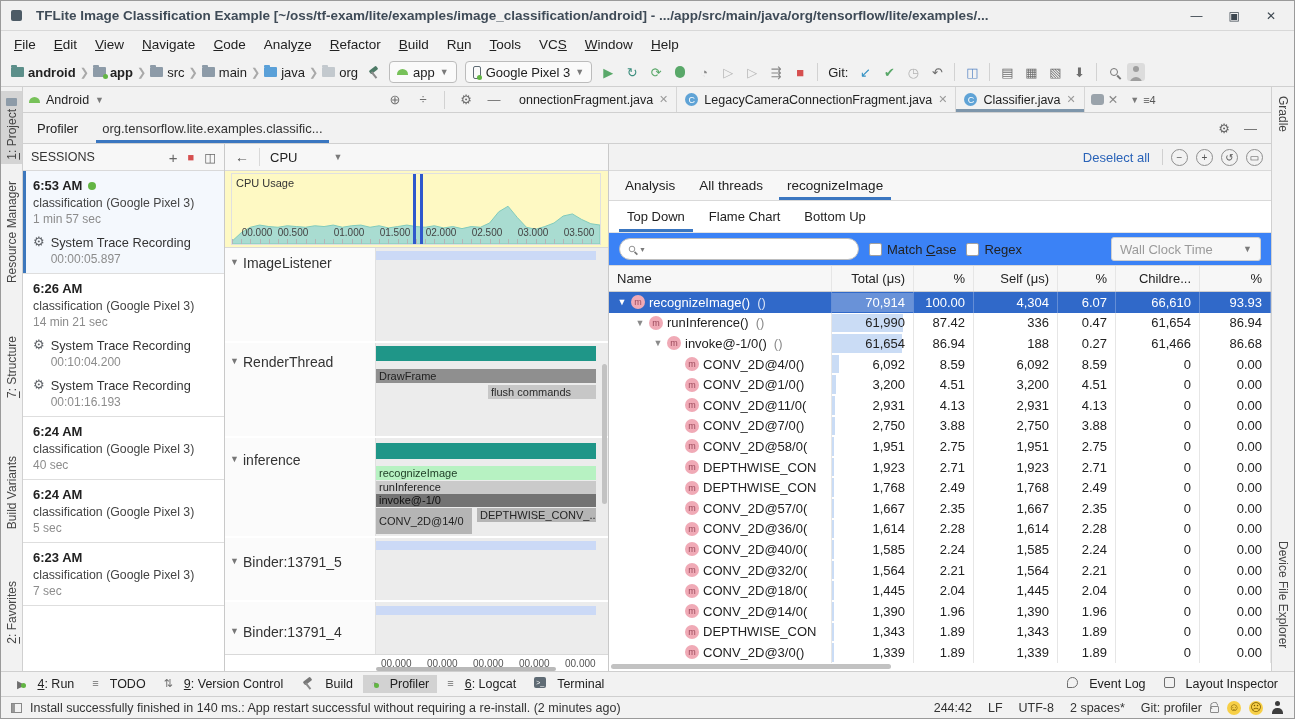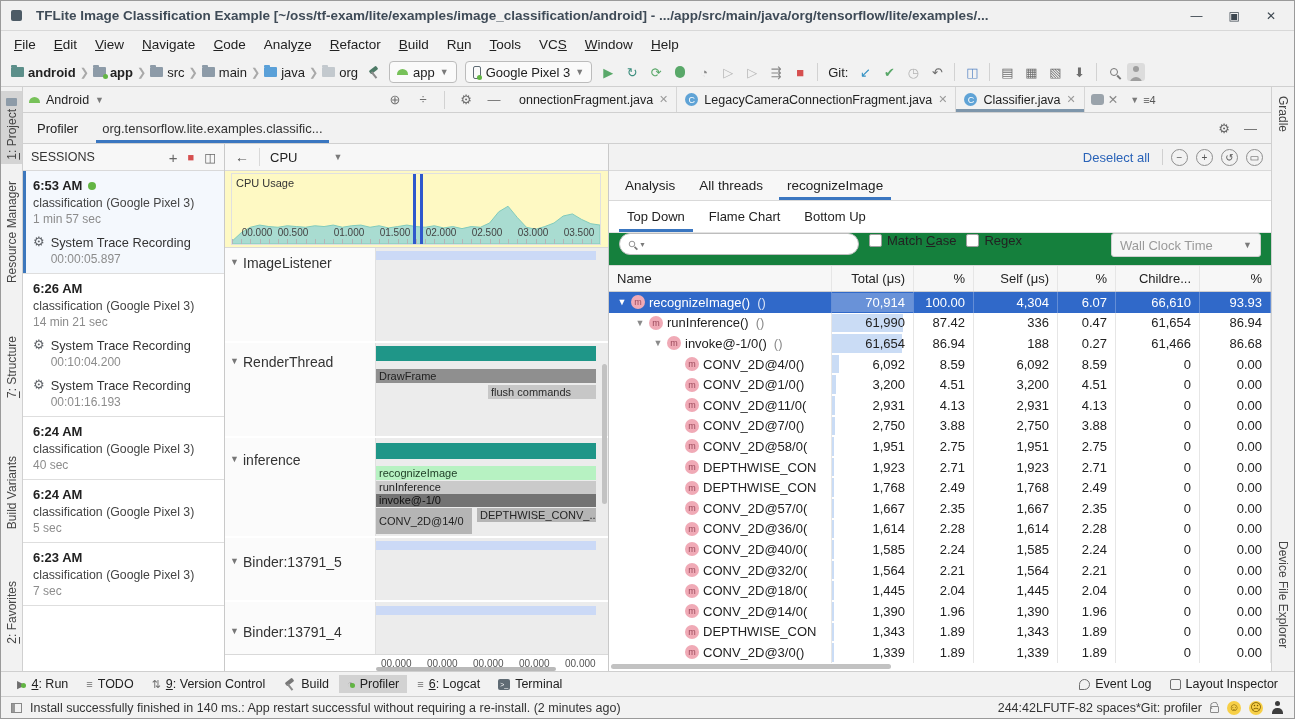--- a/index.html
+++ b/index.html
@@ -110,21 +110,21 @@
   .tl-vscroll{position:absolute;right:1px;top:220px;height:140px;width:5px;background:#c2c2c2;border-radius:3px;z-index:5;}
   
   .rpanel{flex:1;display:flex;flex-direction:column;min-width:0;background:#fff;}
   .rp-top{height:27px;flex:none;background:#f2f2f2;border-bottom:1px solid #d9d9d9;display:flex;align-items:center;justify-content:flex-end;padding:0 8px;gap:8px;}
   .deselect{color:#2a63b8;font-size:13px;margin-right:4px;}
   .zoom-ico{width:17px;height:17px;border:1px solid #8f8f8f;border-radius:50%;display:flex;align-items:center;justify-content:center;font-size:10px;color:#555;}
   .rp-tabs{height:30px;flex:none;display:flex;align-items:stretch;background:#f7f7f7;border-bottom:1px solid #d9d9d9;padding-left:4px;font-size:13.5px;}
   .rp-tab{display:flex;align-items:center;padding:0 12px;position:relative;color:#222;}
   .rp-tab.sel::after{content:"";position:absolute;left:4px;right:4px;bottom:0;height:3px;background:#3a76c0;}
   .rp-subtabs{height:32px;flex:none;display:flex;align-items:stretch;background:#fff;border-bottom:1px solid #e3e3e3;padding-left:6px;font-size:13px;}
-  .filter-row{height:33px;flex:none;display:flex;align-items:flex-start;gap:10px;padding:0 10px;background:#15803d;border-bottom:1px solid #d9d9d9;}
+  .filter-row{height:33px;flex:none;display:flex;align-items:center;gap:10px;padding:0 10px;background:#3b82f6;border-bottom:1px solid #d9d9d9;}
   .search-box{width:240px;height:22px;border:1px solid #bdbdbd;border-radius:12px;background:#fff;display:flex;align-items:center;padding:0 8px;gap:3px;}
   .search-box input{border:none;outline:none;flex:1;font-size:12px;background:transparent;font-family:"Liberation Sans",sans-serif;}
   .chk{display:flex;align-items:center;gap:5px;font-size:13px;white-space:nowrap;}
   .chk .box{width:13px;height:13px;border:1px solid #a0a0a0;border-radius:2px;background:#fff;}
   .clock-combo{margin-left:auto;width:150px;height:24px;border:1px solid #cfcfcf;border-radius:3px;background:#f7f7f7;color:#9a9a9a;display:flex;align-items:center;justify-content:space-between;padding:0 8px;font-size:13px;}
   .ttable{flex:1;display:flex;flex-direction:column;min-height:0;position:relative;font-size:13px;}
   .trow{display:grid;grid-template-columns:minmax(0,1fr) 82px 60px 84px 58px 84px 71px;height:20.6px;flex:none;align-items:center;}
   .trow.head{height:26px;background:#f7f7f7;border-bottom:1px solid #cfcfcf;color:#222;}
   .tcell{padding:0 8px;overflow:hidden;white-space:nowrap;border-right:1px solid #e6e6e6;height:100%;display:flex;align-items:center;}
   .tcell.num{justify-content:flex-end;position:relative;}
@@ -135,32 +135,32 @@
   .trow.sel .pbar{background:rgba(255,255,255,0.28);}
   .name-cell{display:flex;align-items:center;gap:4px;padding-right:4px;overflow:hidden;}
   .exp{width:10px;font-size:9px;color:#8a8a8a;flex:none;text-align:center;}
   .trow.sel .exp{color:#fff;}
   .m-ico{width:14px;height:14px;border-radius:50%;background:#f0aab6;color:#9c4a5c;font-size:9px;display:flex;align-items:center;justify-content:center;flex:none;}
   .dim{color:#8a8a8a;margin-left:3px;}
   .trow.sel .dim{color:rgba(255,255,255,0.8);}
   .tbl-hscroll{position:absolute;left:2px;bottom:2px;height:5px;width:280px;background:#c2c2c2;border-radius:3px;z-index:5;}
   
   .toolwin-bar{height:25px;flex:none;background:#f2f2f2;border-top:1px solid #cfcfcf;display:flex;align-items:center;font-size:12.5px;padding:0 8px;gap:2px;}
-  .tw-item{display:flex;align-items:center;gap:5px;padding:2px 8px;white-space:nowrap;}
+  .tw-item{display:flex;align-items:flex-start;gap:11px;padding:2px 8px;white-space:nowrap;}
   .tw-item.active{background:#d2d2d2;}
   .tw-item u{text-decoration:underline;}
   .tw-ico{color:#6e6e6e;font-size:11px;}
   .gdot2{width:5px;height:5px;border-radius:50%;background:#62b543;display:inline-block;margin-left:-4px;margin-top:6px;}
   .term-ico{width:12px;height:11px;background:#5f6b74;border-radius:2px;color:#fff;font-size:7px;display:flex;align-items:center;justify-content:center;}
   .bubble{width:11px;height:11px;border:1.5px solid #6e6e6e;border-radius:50% 50% 50% 0;}
   .li-ico{width:11px;height:11px;border:1.5px solid #6e6e6e;border-radius:2px;position:relative;}
   .statusbar{height:22px;flex:none;background:#f2f2f2;border-top:1px solid #cfcfcf;display:flex;align-items:center;font-size:12.5px;padding:0 10px;gap:8px;color:#333;}
   .sb-ico{width:11px;height:10px;border:1px solid #888;background:linear-gradient(90deg,#999 0 38%,transparent 38%);flex:none;}
   .sb-msg{flex:1;white-space:nowrap;overflow:hidden;}
-  .sb-right{display:flex;align-items:flex-start;gap:0;white-space:nowrap;}
+  .sb-right{display:flex;align-items:flex-start;gap:16px;white-space:nowrap;}
   .lock{width:9px;height:7px;border:1.5px solid #8a8a8a;border-radius:1px;position:relative;margin-top:4px;}
   .lock::before{content:"";position:absolute;top:-5px;left:-1px;width:6px;height:5px;border:1.5px solid #8a8a8a;border-bottom:none;border-radius:4px 4px 0 0;transform:rotate(-20deg);}
   .smiley{width:14px;height:14px;border-radius:50%;background:#f7cf46;color:#7a5b00;font-size:11px;display:flex;align-items:center;justify-content:center;line-height:1;}
   .person{width:13px;height:13px;position:relative;}
   .person::before{content:"";position:absolute;top:0;left:4px;width:5px;height:5px;border-radius:50%;background:#3d3d3d;}
   .person::after{content:"";position:absolute;bottom:0;left:1px;width:11px;height:6px;border-radius:5px 5px 0 0;background:#3d3d3d;}
 </style>
 </head>
 <body>
 

